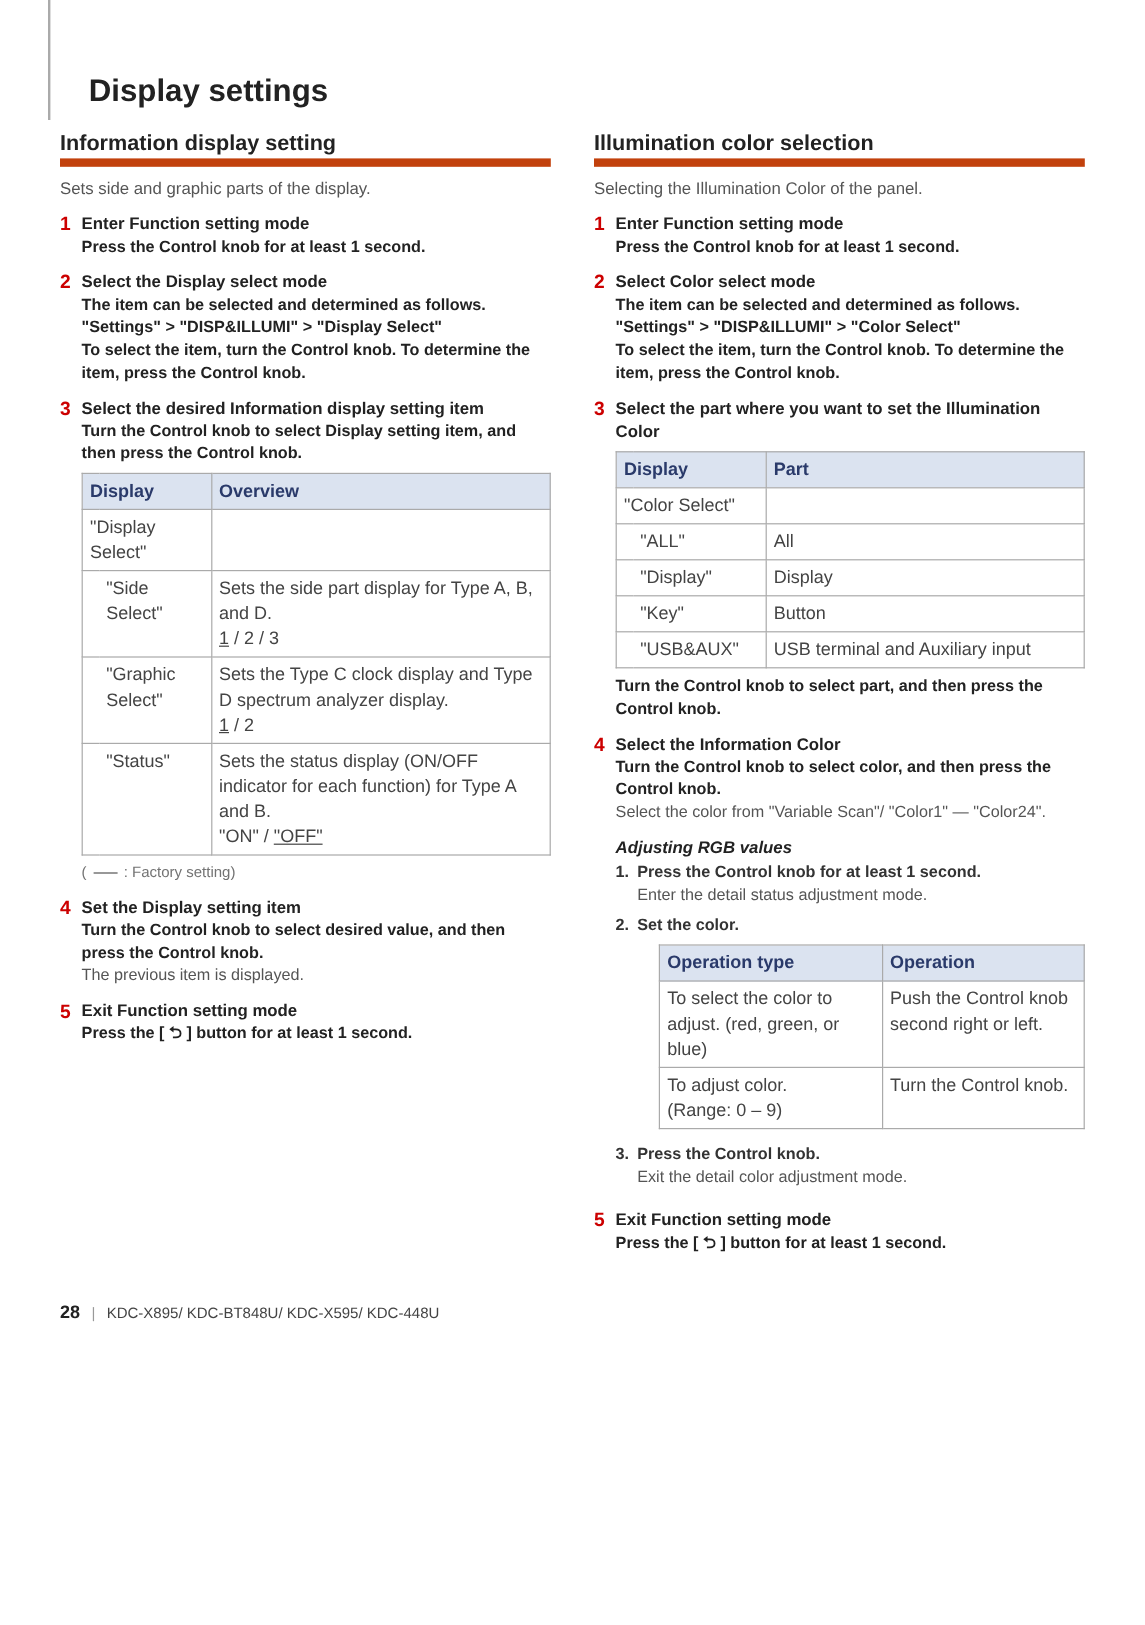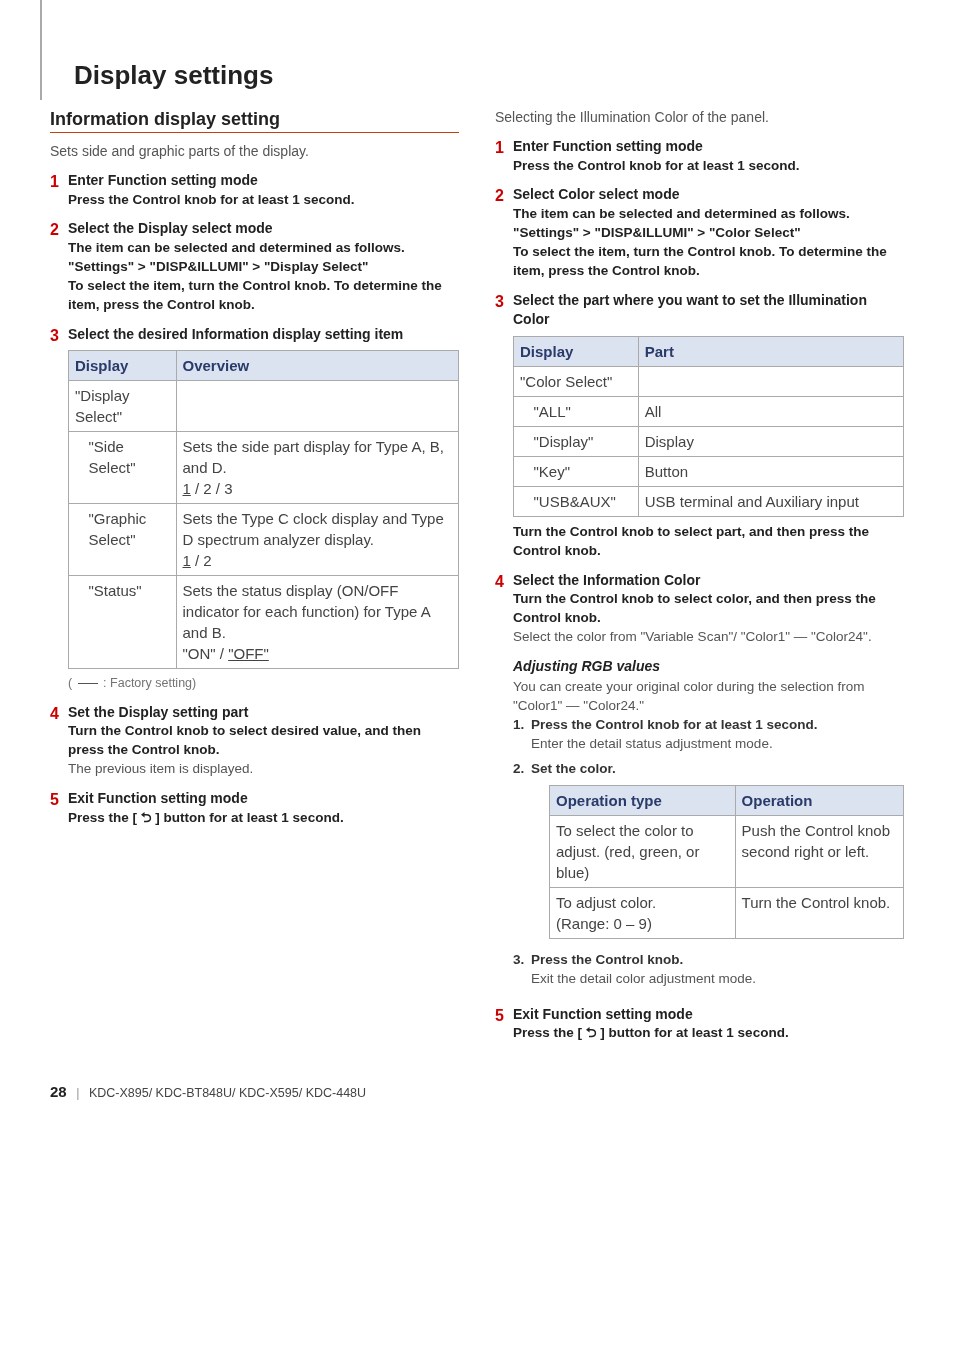--- a/index.html
+++ b/index.html
@@ -39,21 +39,21 @@
     gap: 36px;
   }
   .col {
     flex: 1;
     min-width: 0;
   }
   h2 {
     font-size: 18px;
     font-weight: bold;
     color: #222;
-    border-bottom: 1px solid #c2410c;
+    border-bottom: 7px solid #c2410c;
     padding-bottom: 2px;
     margin: 0 0 10px 0;
   }
   .intro {
     color: #555;
     font-size: 14px;
     margin-bottom: 12px;
   }
   .step {
     display: flex;
@@ -209,20 +209,21 @@
             <span>"Display Select"</span>
           </div>
           <div class="step-sub">To select the item, turn the Control knob. To determine the item, press the Control knob.</div>
         </div>
       </div>
 
       <div class="step">
         <div class="step-num">3</div>
         <div class="step-body">
           <div class="step-title">Select the desired Information display setting item</div>
+          <div class="step-sub">Turn the Control knob to select Display setting item, and then press the Control knob.</div>
 
           <table>
             <tbody>
                 <tr>
               <th colspan="2">Display</th>
               <th>Overview</th>
             </tr>
             <tr>
               <td colspan="2">"Display Select"</td>
               <td></td>
@@ -255,38 +256,39 @@
             </table>
           <div class="factory-note">
             ( <span class="factory-underline"></span><span> : Factory setting)</span>
           </div>
         </div>
       </div>
 
       <div class="step">
         <div class="step-num">4</div>
         <div class="step-body">
-          <div class="step-title">Set the Display setting part</div>
+          <div class="step-title">Set the Display setting item</div>
           <div class="step-sub">Turn the Control knob to select desired value, and then press the Control knob.</div>
           <div class="step-text">The previous item is displayed.</div>
         </div>
       </div>
 
       <div class="step">
         <div class="step-num">5</div>
         <div class="step-body">
           <div class="step-title">Exit Function setting mode</div>
           <div class="step-sub">
             <span>Press the [ </span><span class="return-icon">⮌</span><span> ] button for at least 1 second.</span>
           </div>
         </div>
       </div>
     </div>
 
     <div class="col">
+      <h2>Illumination color selection</h2>
       <div class="intro">Selecting the Illumination Color of the panel.</div>
 
       <div class="step">
         <div class="step-num">1</div>
         <div class="step-body">
           <div class="step-title">Enter Function setting mode</div>
           <div class="step-sub">Press the Control knob for at least 1 second.</div>
         </div>
       </div>
 
@@ -348,21 +350,20 @@
       </div>
 
       <div class="step">
         <div class="step-num">4</div>
         <div class="step-body">
           <div class="step-title">Select the Information Color</div>
           <div class="step-sub">Turn the Control knob to select color, and then press the Control knob.</div>
           <div class="step-text">Select the color from "Variable Scan"/ "Color1" — "Color24".</div>
 
           <div class="subheading">Adjusting RGB values</div>
-          <div class="step-text">You can create your original color during the selection from "Color1" — "Color24."</div>
 
           <div class="numlist">
             <div class="numlist-item">
               <div class="numlist-num">1.</div>
               <div class="numlist-body">
                 <span class="numlist-title">Press the Control knob for at least 1 second.</span><br>
                 <span class="numlist-text">Enter the detail status adjustment mode.</span>
               </div>
             </div>
             <div class="numlist-item">

